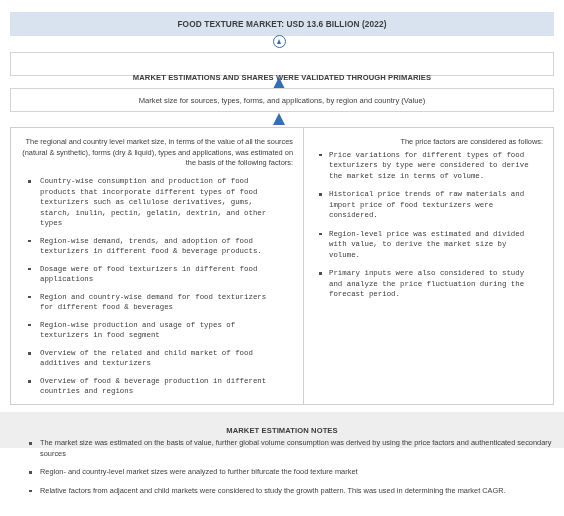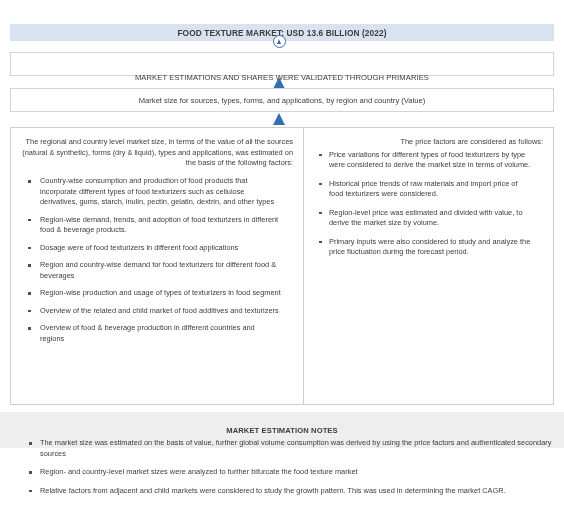--- a/index.html
+++ b/index.html
@@ -20,23 +20,23 @@
     position: absolute;
     left: 0; top: 0;
     width: 564px;
     height: 516px;
   }
 
   
   .title-bar {
     position: absolute;
     left: 10px;
-    top: 24px;
+    top: 12px;
     width: 544px;
-    height: 17px;
+    height: 24px;
     background: #d9e3f0;
     display: flex;
     align-items: center;
     justify-content: center;
   }
   .title-bar .txt {
     font-size: 8.3px;
     font-weight: bold;
     letter-spacing: 0.1px;
     color: #3c3c3c;
@@ -77,21 +77,21 @@
     align-items: center;
     justify-content: center;
   }
   .banner.b1 { top: 52px; height: 24px; }
   .banner.b2 { top: 88px; height: 24px; }
   .banner .txt {
     font-size: 7.6px;
     color: #3c3c3c;
     white-space: nowrap;
   }
-  .banner.b1 .txt { font-weight: normal; letter-spacing: 0.1px; margin-top: 27px; }
+  .banner.b1 .txt { font-weight: bold; letter-spacing: 0.1px; margin-top: 27px; }
   .banner.b2 .txt { font-weight: normal; }
 
   
   .tri-up {
     position: absolute;
     width: 0; height: 0;
     border-left: 6px solid transparent;
     border-right: 6px solid transparent;
     border-bottom: 12px solid #336fb3;
   }
@@ -136,20 +136,21 @@
     margin: 0;
     padding: 0;
   }
   ul.bullets li {
     position: relative;
     font-size: 7.4px;
     line-height: 1.42;
     color: #3c3c3c;
     margin: 0 12px 7px 0;
     padding-left: 18px;
+    font-family: Liberation Mono, monospace;
   }
   ul.bullets li:before {
     content: "";
     position: absolute;
     left: 6px;
     top: 4px;
     width: 2.6px;
     height: 2.6px;
     background: #4f4f4f;
   }

